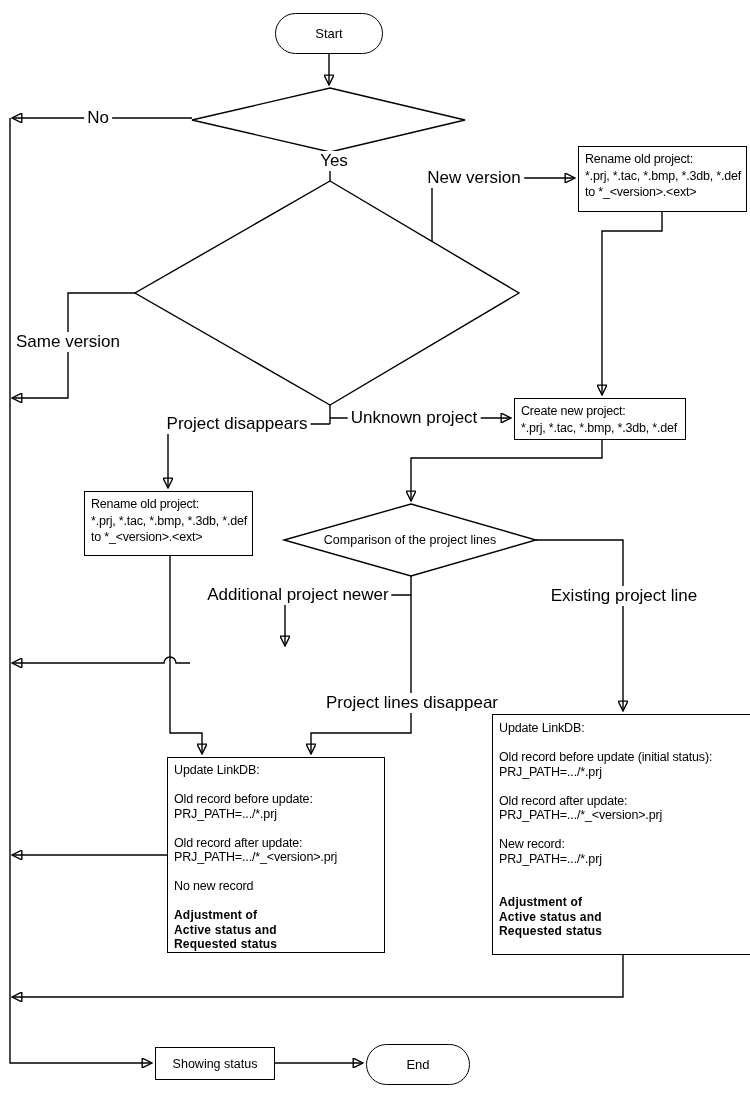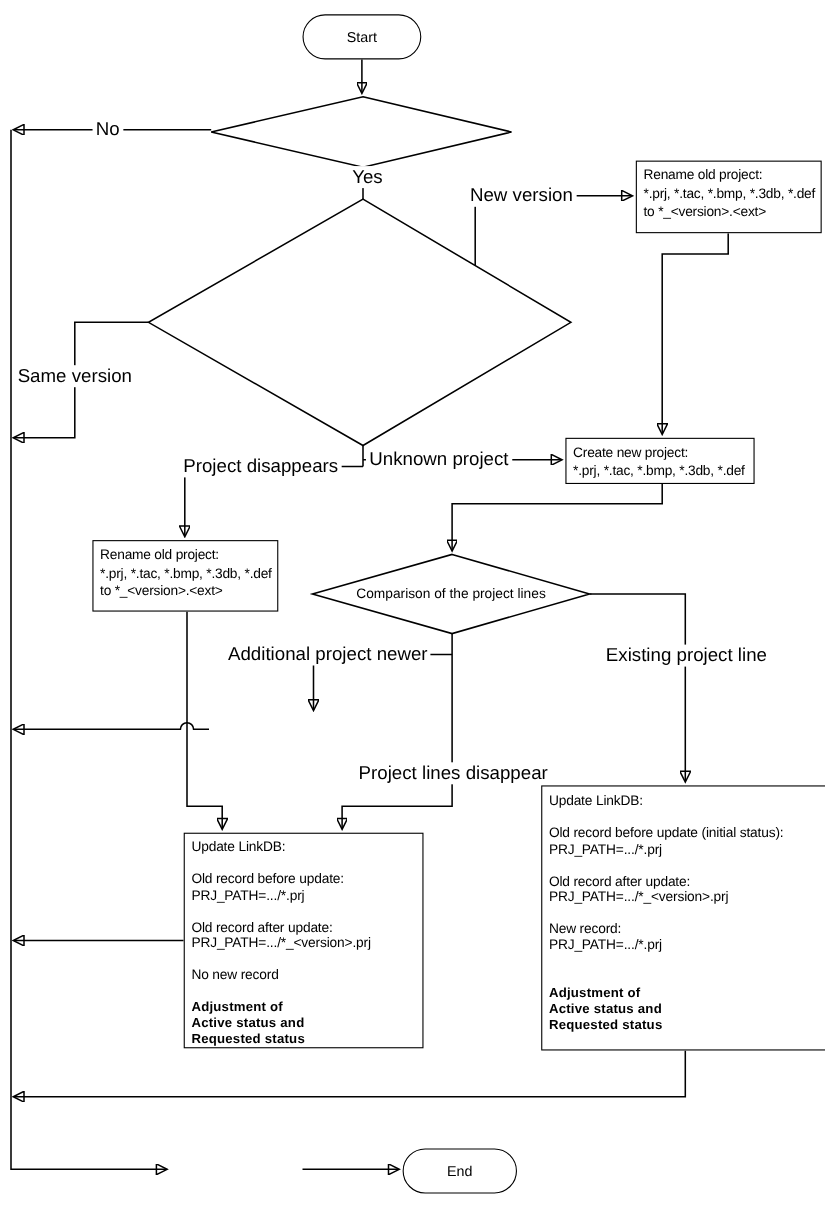--- a/index.html
+++ b/index.html
@@ -118,28 +118,31 @@
     <div class="sp"></div>
     <div class="ul">New record:</div>
     <div class="ul">PRJ_PATH=.../*.prj</div>
     <div class="sp"></div>
     <div class="sp"></div>
     <div class="ul b">Adjustment of</div>
     <div class="ul b">Active status and</div>
     <div class="ul b">Requested status</div>
   </div>
 
+  <div class="node center" style="left:155px;top:1047px;width:120px;height:33px;">
+    <span>Showing status</span>
+  </div>
 
   <div class="node stadium center" style="left:366px;top:1044px;width:104px;height:41px;font-size:13px;">
     <span>End</span>
   </div>
 
   <div class="lbl" style="left:98px;top:118px;">No</div>
   <div class="lbl" style="left:334px;top:161px;">Yes</div>
   <div class="lbl" style="left:474px;top:178px;">New version</div>
   <div class="lbl" style="left:68px;top:342px;">Same version</div>
-  <div class="lbl" style="left:399px;top:418px;">Unknown project</div>
+  <div class="lbl" style="left:414px;top:418px;">Unknown project</div>
   <div class="lbl" style="left:237px;top:424px;">Project disappears</div>
   <div class="lbl" style="left:298px;top:595px;">Additional project newer</div>
   <div class="lbl" style="left:412px;top:703px;">Project lines disappear</div>
   <div class="lbl" style="left:624px;top:596px;">Existing project line</div>
 
 </div>
 
 </body></html>

